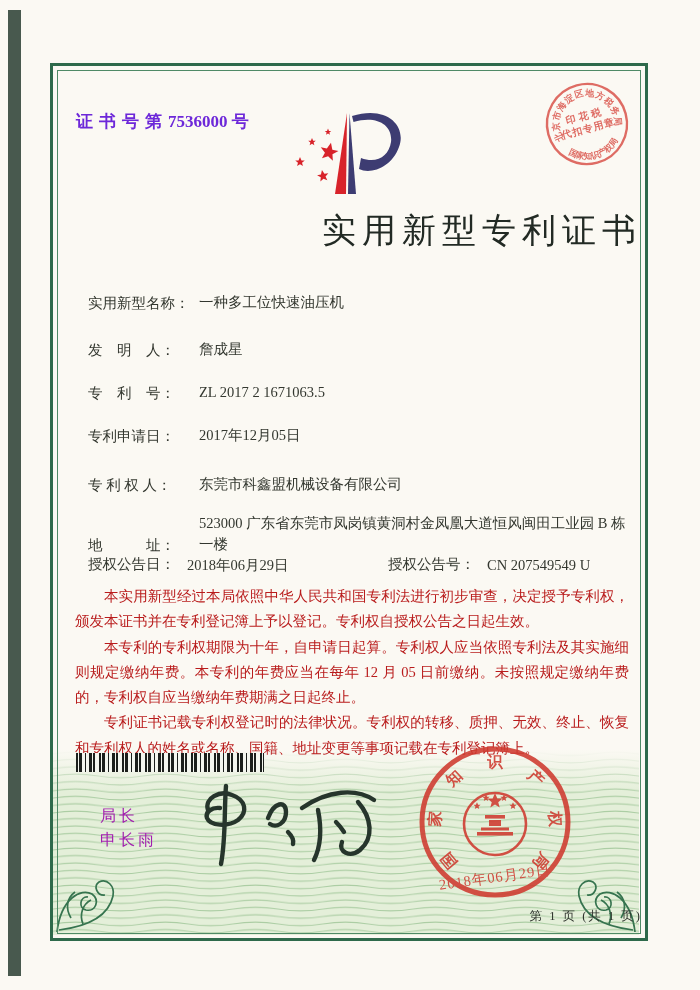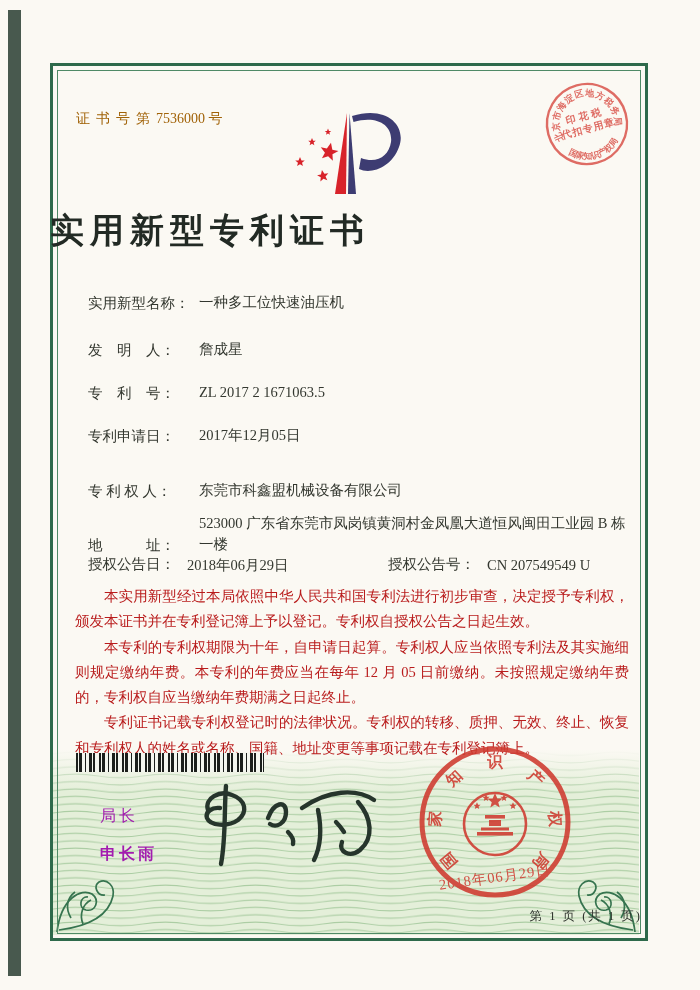--- a/index.html
+++ b/index.html
@@ -3,41 +3,41 @@
 <meta charset="utf-8">
 <style>
   html,body{margin:0;padding:0;background:#e9e7e0;}
   .page{position:relative;width:700px;height:990px;background:#fbf9f3;overflow:hidden;
         font-family:"Liberation Serif","DejaVu Serif",serif;color:#333;}
   .side-band{position:absolute;left:8px;top:10px;width:13px;height:966px;background:#48594e;}
   .border-outer{position:absolute;left:50px;top:63px;width:592px;height:872px;
                 border:3px solid #2e6a4b;}
   .border-inner{position:absolute;left:4px;top:4px;right:4px;bottom:4px;
                 border:1px solid #4f8a66;}
-  .cert-no{position:absolute;left:76px;top:110px;font-size:14px;color:#a16207;}
+  .cert-no{position:absolute;left:76px;top:110px;font-size:17px;color:#6d28d9;font-weight:bold;}
   .cert-no .sp{letter-spacing:6px;}
-  .big-title{position:absolute;left:50px;top:208px;width:592px;text-align:left;
-             font-size:34px;font-weight:bold;letter-spacing:6px;color:#222a24;}
+  .big-title{position:absolute;left:50px;top:208px;width:592px;text-align:right;
+             font-size:34px;font-weight:normal;letter-spacing:6px;color:#222a24;}
   .fields{position:absolute;left:88px;top:292px;width:540px;font-size:14.5px;color:#33372f;}
   .frow{position:absolute;left:0;display:flex;align-items:flex-end;gap:12px;}
   .flabel{width:99px;flex-shrink:0;white-space:nowrap;}
   .fvalue{max-width:430px;line-height:21px;}
   .frow2pair{position:absolute;left:0;width:540px;}
   .pair2{position:absolute;left:300px;top:0;display:flex;}
   .paras{position:absolute;left:75px;top:584px;width:554px;font-size:14.5px;
          line-height:25.3px;color:#b91c1c;text-align:justify;}
   .paras p{margin:0;text-indent:2em;}
   .green-panel{position:absolute;left:53px;top:750px;width:586px;height:185px;}
   .barcode{position:absolute;left:76px;top:753px;width:188px;height:19px;
     background:repeating-linear-gradient(90deg,
       #1c1f1c 0 2px,#f4f6ef 2px 3px,#1c1f1c 3px 6px,#f4f6ef 6px 9px,
       #1c1f1c 9px 10px,#f4f6ef 10px 13px,#1c1f1c 13px 16px,#f4f6ef 16px 17px,
       #1c1f1c 17px 19px,#f4f6ef 19px 23px);}
   .signer{position:absolute;left:100px;top:806px;font-size:16px;color:#a21caf;letter-spacing:3px;}
-  .signer .nm{margin-top:17px;font-weight:bold;}
+  .signer .nm{margin-top:3px;}
   .signature{position:absolute;left:196px;top:772px;}
   .seal-main{position:absolute;left:410px;top:740px;opacity:0.88;}
   .seal-tax{position:absolute;left:532px;top:69px;opacity:0.8;}
   .logo{position:absolute;left:285px;top:108px;}
   .page-foot{position:absolute;left:50px;top:908px;width:592px;text-align:right;
              font-size:12.5px;letter-spacing:2px;color:#2e332d;}
   svg text{font-family:"Liberation Serif","DejaVu Serif",serif;}
 </style>
 </head>
 <body>
@@ -111,21 +111,21 @@
       <span class="fvalue">詹成星</span>
     </div>
     <div class="frow" style="top:90px">
       <span class="flabel">专　利　号：</span>
       <span class="fvalue">ZL 2017 2 1671063.5</span>
     </div>
     <div class="frow" style="top:133px">
       <span class="flabel">专利申请日：</span>
       <span class="fvalue">2017年12月05日</span>
     </div>
-    <div class="frow" style="top:188px">
+    <div class="frow" style="top:182px">
       <span class="flabel">专 利 权 人：</span>
       <span class="fvalue">东莞市科鑫盟机械设备有限公司</span>
     </div>
     <div class="frow" style="top:221px">
       <span class="flabel">地　　　址：</span>
       <span class="fvalue">523000 广东省东莞市凤岗镇黄洞村金凤凰大道恒风闽田工业园 B 栋一楼</span>
     </div>
     <div class="frow2pair" style="top:263px">
       <span style="display:flex">
         <span class="flabel">授权公告日：</span>

